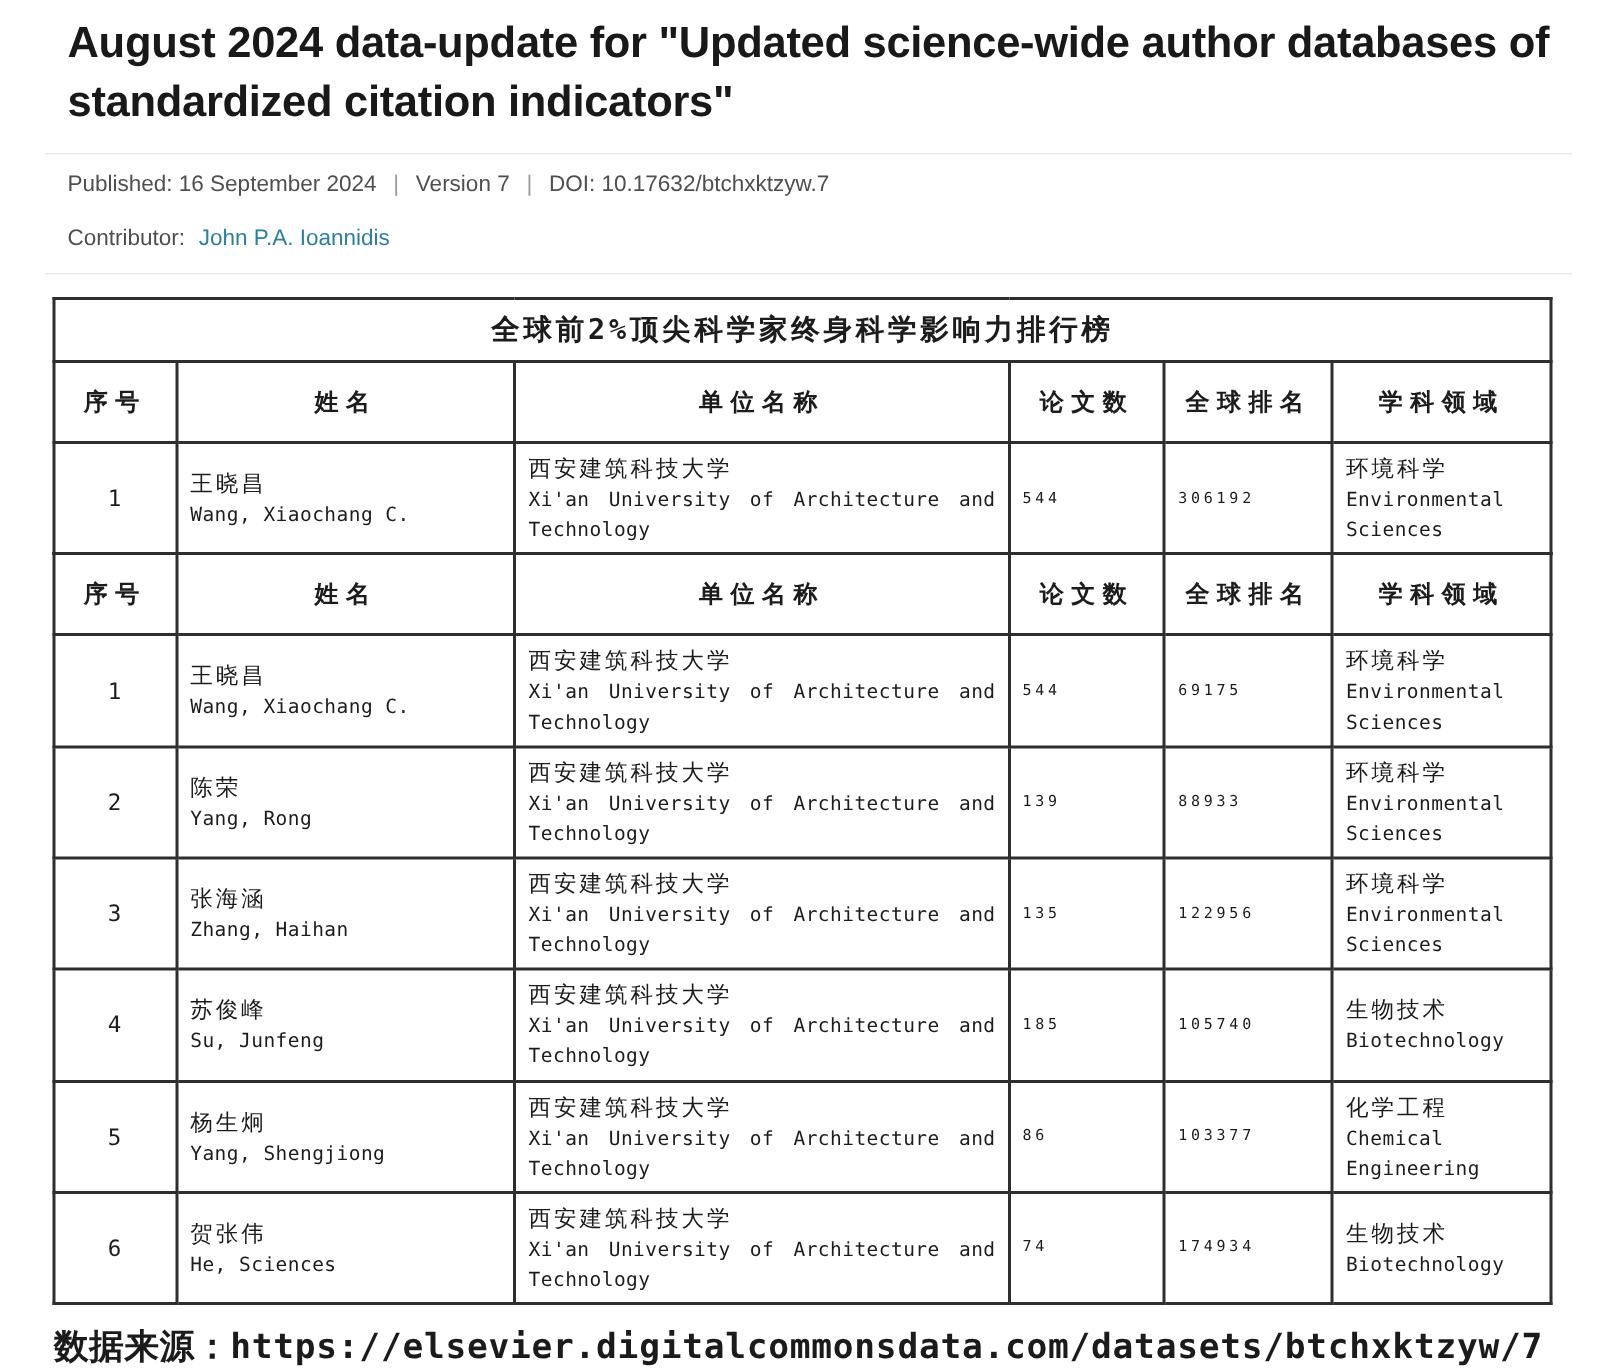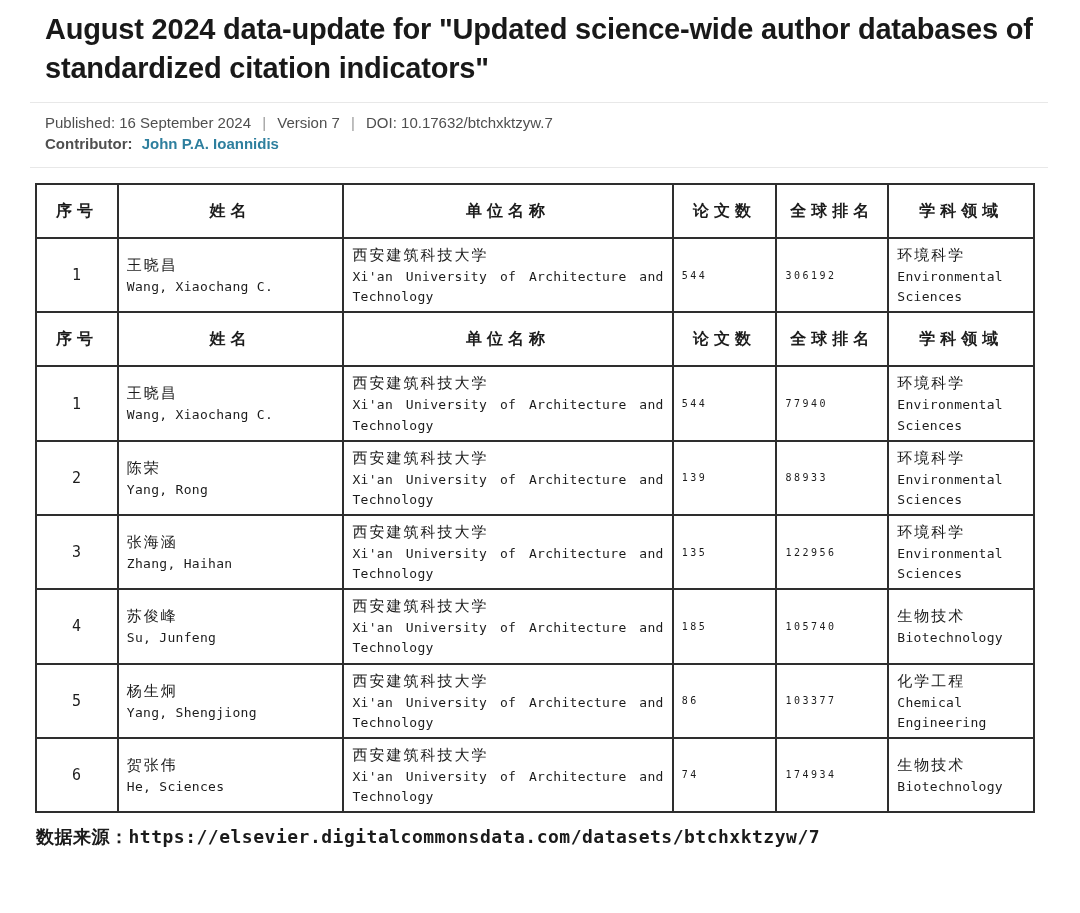--- a/index.html
+++ b/index.html
@@ -10,21 +10,21 @@
   html,body{width:1080px;background:#ffffff;}
   body{height:913px;overflow:hidden;font-family:"Liberation Sans",sans-serif;color:var(--heading);}
 
   
   .page-header{padding-top:10px;}
   h1.title{margin:0 40px 0 45px;font-size:29px;line-height:1.33;font-weight:700;
            letter-spacing:-0.2px;color:var(--heading);}
   .divider{border:none;border-top:1px solid var(--divider);margin:15px 32px 0 30px;height:0;}
   .meta-line{margin:11px 45px 0;font-size:15px;color:var(--meta);}
   .meta-line .sep{color:#9a9a9a;margin:0 7px;}
-  .contrib-line{margin:4px 45px 0;font-size:15px;color:var(--meta);font-weight:bold;}
+  .contrib-line{margin:19px 45px 0;font-size:15px;color:var(--meta);}
   .contrib-link{color:var(--link);text-decoration:none;cursor:pointer;margin-left:5px;}
 
   
   .tables-wrap{margin:15px 45px 0 35px;width:1000px;color:var(--tabletext);}
   table.rank-table{width:1000px;border-collapse:collapse;table-layout:fixed;
                    font-family:"DejaVu Sans Mono","Liberation Mono",monospace;}
   table.rank-table + table.rank-table{margin-top:-2px;}
   table.rank-table td,table.rank-table th{border:2px solid var(--border);vertical-align:middle;}
 
   tr.title-row td{height:42px;text-align:center;font-size:19px;font-weight:700;letter-spacing:2.5px;}
@@ -32,21 +32,21 @@
   tr.data-row td{height:74px;padding:4px 8px;}
 
   td.c-index{text-align:center;font-size:15px;letter-spacing:1px;}
   .zh{font-size:15px;letter-spacing:2px;line-height:1.6;}
   .en{font-size:13px;letter-spacing:0.3px;line-height:1.55;}
   td.c-inst .en{text-align:justify;}
   td.num{font-size:10px;letter-spacing:2.5px;vertical-align:middle;}
 
   
   .source-line{margin:12px 40px 0 36px;font-family:"DejaVu Sans Mono","Liberation Mono",monospace;
-               font-size:18px;font-weight:700;letter-spacing:0.5px;color:#1b1b1b;white-space:nowrap;}
+               font-size:23px;font-weight:700;letter-spacing:0.5px;color:#1b1b1b;white-space:nowrap;}
 </style>
 </head>
 <body>
 
 <header class="page-header">
   <h1 class="title">August 2024 data-update for "Updated science-wide author databases of standardized citation indicators"</h1>
   <hr class="divider">
   <div class="meta-line">
     <span>Published: 16 September 2024</span>
     <span class="sep">|</span>
@@ -65,20 +65,23 @@
   <table class="rank-table">
     <colgroup>
       <col style="width:8.2%">
         <col style="width:22.6%">
         <col style="width:33.0%">
       <col style="width:10.4%">
         <col style="width:11.2%">
         <col style="width:14.6%">
     </colgroup>
     <tbody>
+  <tr class="title-row">
+    <td colspan="6">全球前2%顶尖科学家终身科学影响力排行榜</td>
+  </tr>
   <tr class="head-row">
     <th class="c-index">序号</th>
     <th class="c-name">姓名</th>
     <th class="c-inst">单位名称</th>
     <th class="c-papers">论文数</th>
     <th class="c-rank">全球排名</th>
     <th class="c-field">学科领域</th>
   </tr>
 
   <tr class="data-row">
@@ -123,21 +126,21 @@
     <td class="c-index">1</td>
     <td class="c-name">
       <div class="zh">王晓昌</div>
       <div class="en">Wang, Xiaochang C.</div>
     </td>
     <td class="c-inst">
       <div class="zh">西安建筑科技大学</div>
       <div class="en">Xi'an University of Architecture and Technology</div>
     </td>
     <td class="c-papers num">544</td>
-    <td class="c-rank num">77940</td>
+    <td class="c-rank num">69175</td>
     <td class="c-field">
       <div class="zh">环境科学</div>
       <div class="en">Environmental Sciences</div>
     </td>
   </tr>
 
   <tr class="data-row">
     <td class="c-index">2</td>
     <td class="c-name">
       <div class="zh">陈荣</div>

